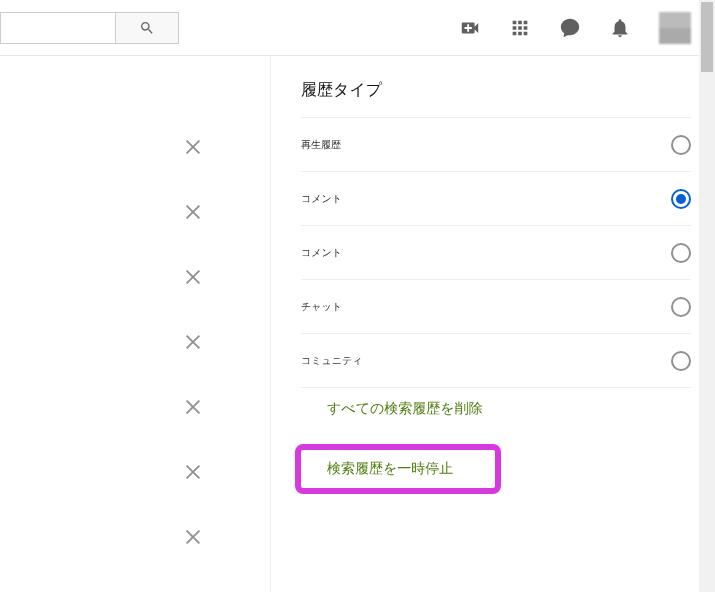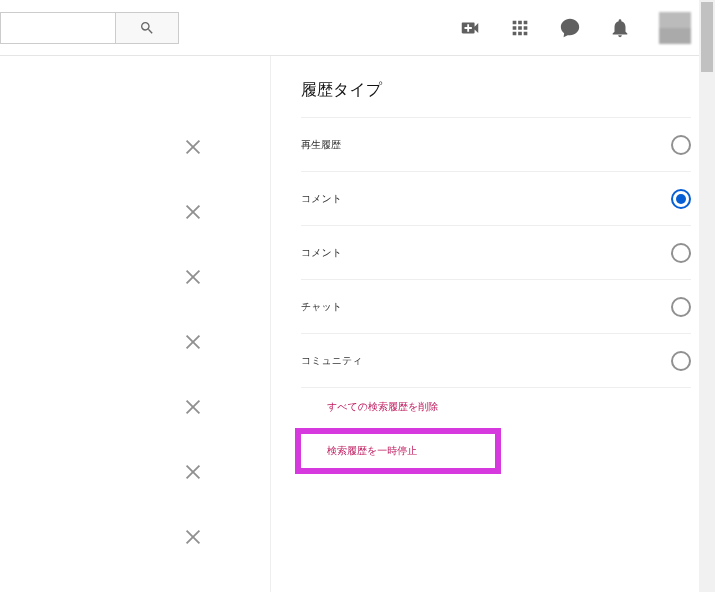--- a/index.html
+++ b/index.html
@@ -64,29 +64,29 @@
   }
   .radio-outer {
     width: 20px; height: 20px; border: 2px solid #909090; border-radius: 50%;
     display: flex; align-items: center; justify-content: center;
   }
   .radio-outer.selected { border-color: #065fd4; }
   .radio-inner { width: 10px; height: 10px; border-radius: 50%; background: #065fd4; display:none; }
   .radio-outer.selected .radio-inner { display:block; }
 
   .link-row {
-    font-size: 10px; color: #be185d;
+    font-size: 14px; color: #4d7c0f;
     padding: 12px 0 12px 26px;
     cursor: pointer;
   }
   .highlight-box {
     border: 6px solid #d63adf;
-    border-radius: 0;
+    border-radius: 8px;
     padding: 10px 0 10px 26px;
-    margin: 2px 0 2px -6px;
+    margin: 14px 0 2px -6px;
     width: 206px;
   }
   .highlight-box .link-row { padding: 0; }
 
   
   .scrollbar-track {
     position: absolute; right: 0; top: 0; width: 16px; height: 100%;
     background: #f1f1f1;
   }
   .scrollbar-thumb {

